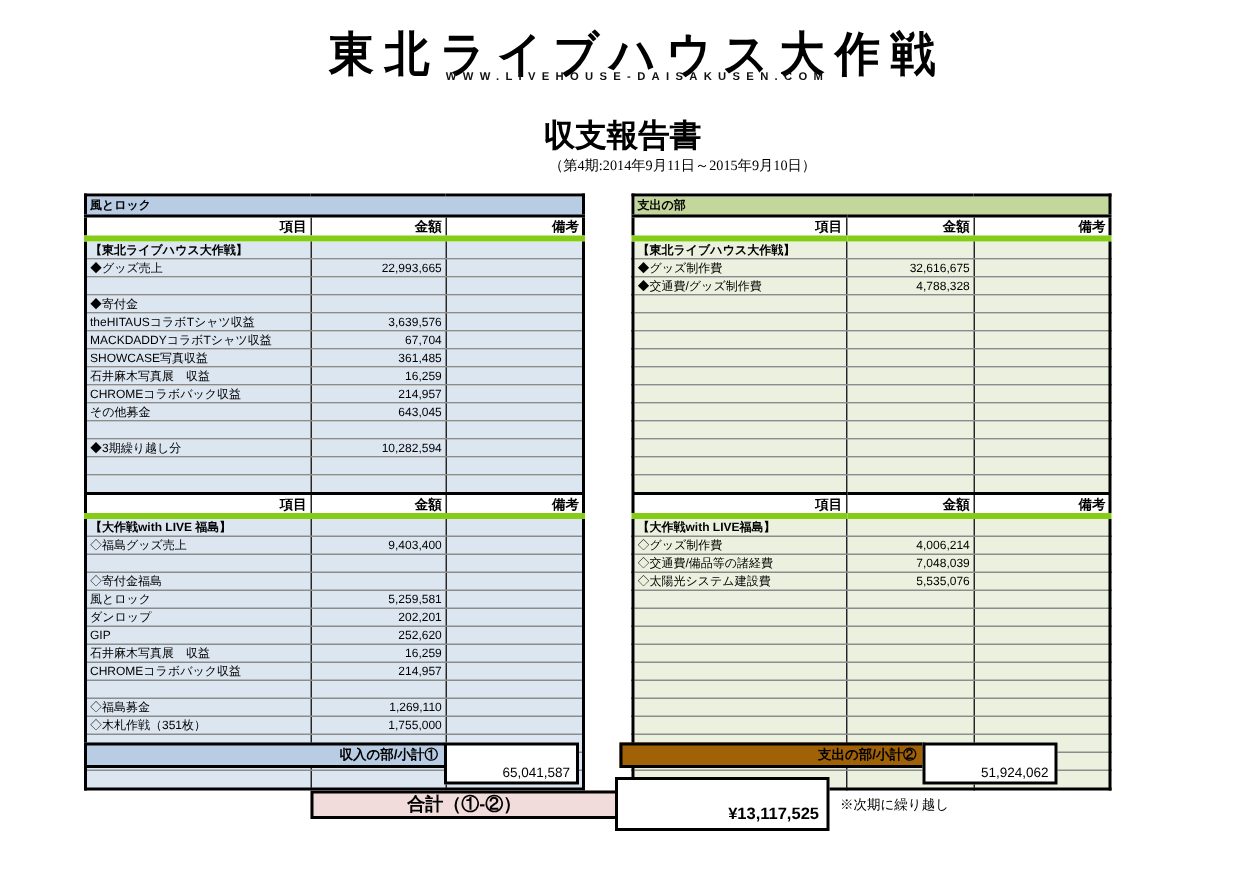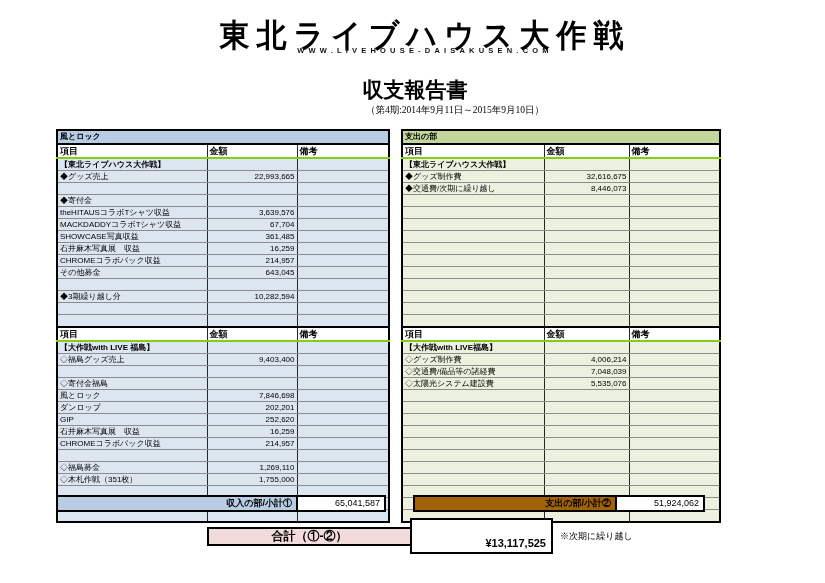--- a/index.html
+++ b/index.html
@@ -19,36 +19,36 @@
   .doc-subtitle{position:absolute;left:330px;top:104px;width:250px;text-align:center;
     font-family:Liberation Serif, serif;font-size:9.5px;color:#000;white-space:nowrap;}
 
   
   .tablebox{position:absolute;}
   table.grid{border-collapse:collapse;table-layout:fixed;border:2px solid #000;}
   table.grid td{border-left:1px solid #262626;border-right:1px solid #262626;
     border-top:1px solid #8c8c8c;border-bottom:1px solid #8c8c8c;
     padding:0 2px;white-space:nowrap;overflow:hidden;font-size:8px;line-height:10px;}
   td.band-cell{height:12px;font-size:9px;font-weight:bold;border-bottom:2px solid #000;padding:0 4px;}
-  tr.hdr td{height:12px;background:#ffffff;font-weight:bold;font-size:9px;text-align:left;
-    border-top:2px solid #000;border-bottom:2px solid #84cc16;}
+  tr.hdr td{height:12px;background:#ffffff;font-weight:bold;font-size:9px;text-align:right;
+    border-top:2px solid #000;border-bottom:4px solid #84cc16;}
   tr.r td{height:11px;}
   tr.r td.c1{text-align:right;}
   td.g{font-weight:bold;margin-top:12px;}
   .income td.band-cell{background:#b8cce4;}
   .income tr.r td{background:#dce6f1;}
   .expense td.band-cell{background:#c3d69b;}
   .expense tr.r td{background:#ebf1de;}
 
   
   .subtotal{position:absolute;display:flex;}
   .subtotal .lbl{box-sizing:border-box;height:17px;border:2px solid #000;
     font-weight:bold;font-size:9px;line-height:13px;text-align:right;padding:0 4px;}
   .subtotal .val{box-sizing:border-box;height:17px;border:2px solid #000;margin-left:-2px;
-    background:#fff;font-size:9px;line-height:13px;text-align:right;padding:0 4px;}
+    background:#fff;font-size:9px;line-height:13px;text-align:right;padding:12px 4px;}
   .subtotal.income-sub .lbl{width:242px;background:#b8cce4;}
   .subtotal.expense-sub .lbl{width:204px;background:#a16207;}
   .subtotal .val{width:90px;}
 
   
   .total{position:absolute;left:207px;top:518px;display:flex;align-items:center;}
   .total .lbl{box-sizing:border-box;width:205px;height:19px;background:#f2dcdb;border:2px solid #000;
     font-weight:bold;font-size:12px;line-height:15px;text-align:center;}
   .total .val{box-sizing:border-box;width:143px;height:19px;background:#fff;border:2px solid #000;margin-left:-2px;
     font-weight:bold;font-size:11px;line-height:15px;text-align:right;padding:16px 5px;}
@@ -171,21 +171,21 @@
             <td class="c1"></td>
             <td class="c2"></td>
           </tr>
           <tr class="r">
             <td class="c0">◇寄付金福島</td>
             <td class="c1"></td>
             <td class="c2"></td>
           </tr>
           <tr class="r">
             <td class="c0">風とロック</td>
-            <td class="c1">7,846,698</td>
+            <td class="c1">5,259,581</td>
             <td class="c2"></td>
           </tr>
           <tr class="r">
             <td class="c0">ダンロップ</td>
             <td class="c1">202,201</td>
             <td class="c2"></td>
           </tr>
           <tr class="r">
             <td class="c0">GIP</td>
             <td class="c1">252,620</td>
@@ -228,21 +228,21 @@
           </tr>
           <tr class="r">
             <td class="c0"></td>
             <td class="c1"></td>
             <td class="c2"></td>
           </tr>
         </tbody>
       </table>
     </div>
 
-  <div class="tablebox expense" style="left:401px;top:129px;">
+  <div class="tablebox expense" style="left:421px;top:129px;">
       <table class="grid">
         <colgroup>
           <col style="width: 142px;">
           <col style="width: 85px;">
           <col style="width: 91px;">
         </colgroup>
         <tbody>
           <tr>
             <td colspan="3" class="band-cell">支出の部</td>
           </tr>
@@ -255,22 +255,22 @@
             <td class="c0 g">【東北ライブハウス大作戦】</td>
             <td class="c1"></td>
             <td class="c2"></td>
           </tr>
           <tr class="r">
             <td class="c0">◆グッズ制作費</td>
             <td class="c1">32,616,675</td>
             <td class="c2"></td>
           </tr>
           <tr class="r">
-            <td class="c0">◆交通費/次期に繰り越し</td>
-            <td class="c1">8,446,073</td>
+            <td class="c0">◆交通費/グッズ制作費</td>
+            <td class="c1">4,788,328</td>
             <td class="c2"></td>
           </tr>
           <tr class="r">
             <td class="c0"></td>
             <td class="c1"></td>
             <td class="c2"></td>
           </tr>
           <tr class="r">
             <td class="c0"></td>
             <td class="c1"></td>

